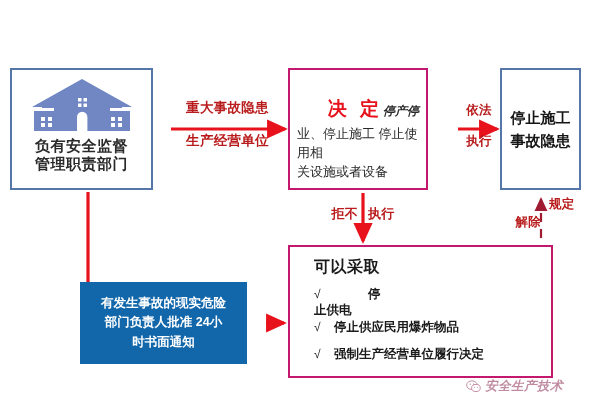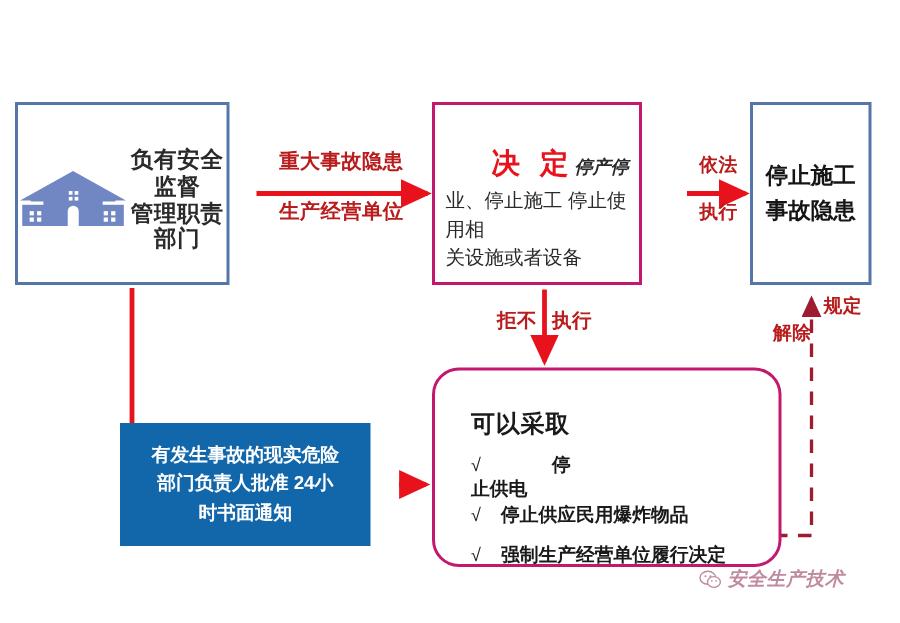--- a/index.html
+++ b/index.html
@@ -68,21 +68,21 @@
   .node-blue-fill {
     background: #1267ab;
     border: none;
   }
 
   
   #dept-box {
     left: 10px; top: 68px;
     width: 143px; height: 122px;
     display: flex;
-    flex-direction: row;
+    flex-direction: column;
     align-items: center;
     justify-content: flex-start;
     padding-top: 7px;
   }
   .house-icon {
     width: 104px;
     height: 58px;
     display: block;
   }
   #dept-label {
@@ -158,23 +158,22 @@
     color: #ffffff;
     font-size: 12.5px;
     font-weight: 700;
     line-height: 1.55;
     white-space: pre-line;
   }
 
   
   #measures-box {
     left: 288px; top: 245px;
-    width: 233px; height: 133px;
-    padding: 26px 8px 6px 24px;
-    border-radius: 18px;
+    width: 265px; height: 133px;
+    padding: 10px 8px 6px 24px;
   }
   #measures-title {
     color: #1a1a1a;
     font-size: 16px;
     font-weight: 700;
     letter-spacing: 0.5px;
     margin-bottom: 9px;
   }
   .measure-row {
     display: flex;

